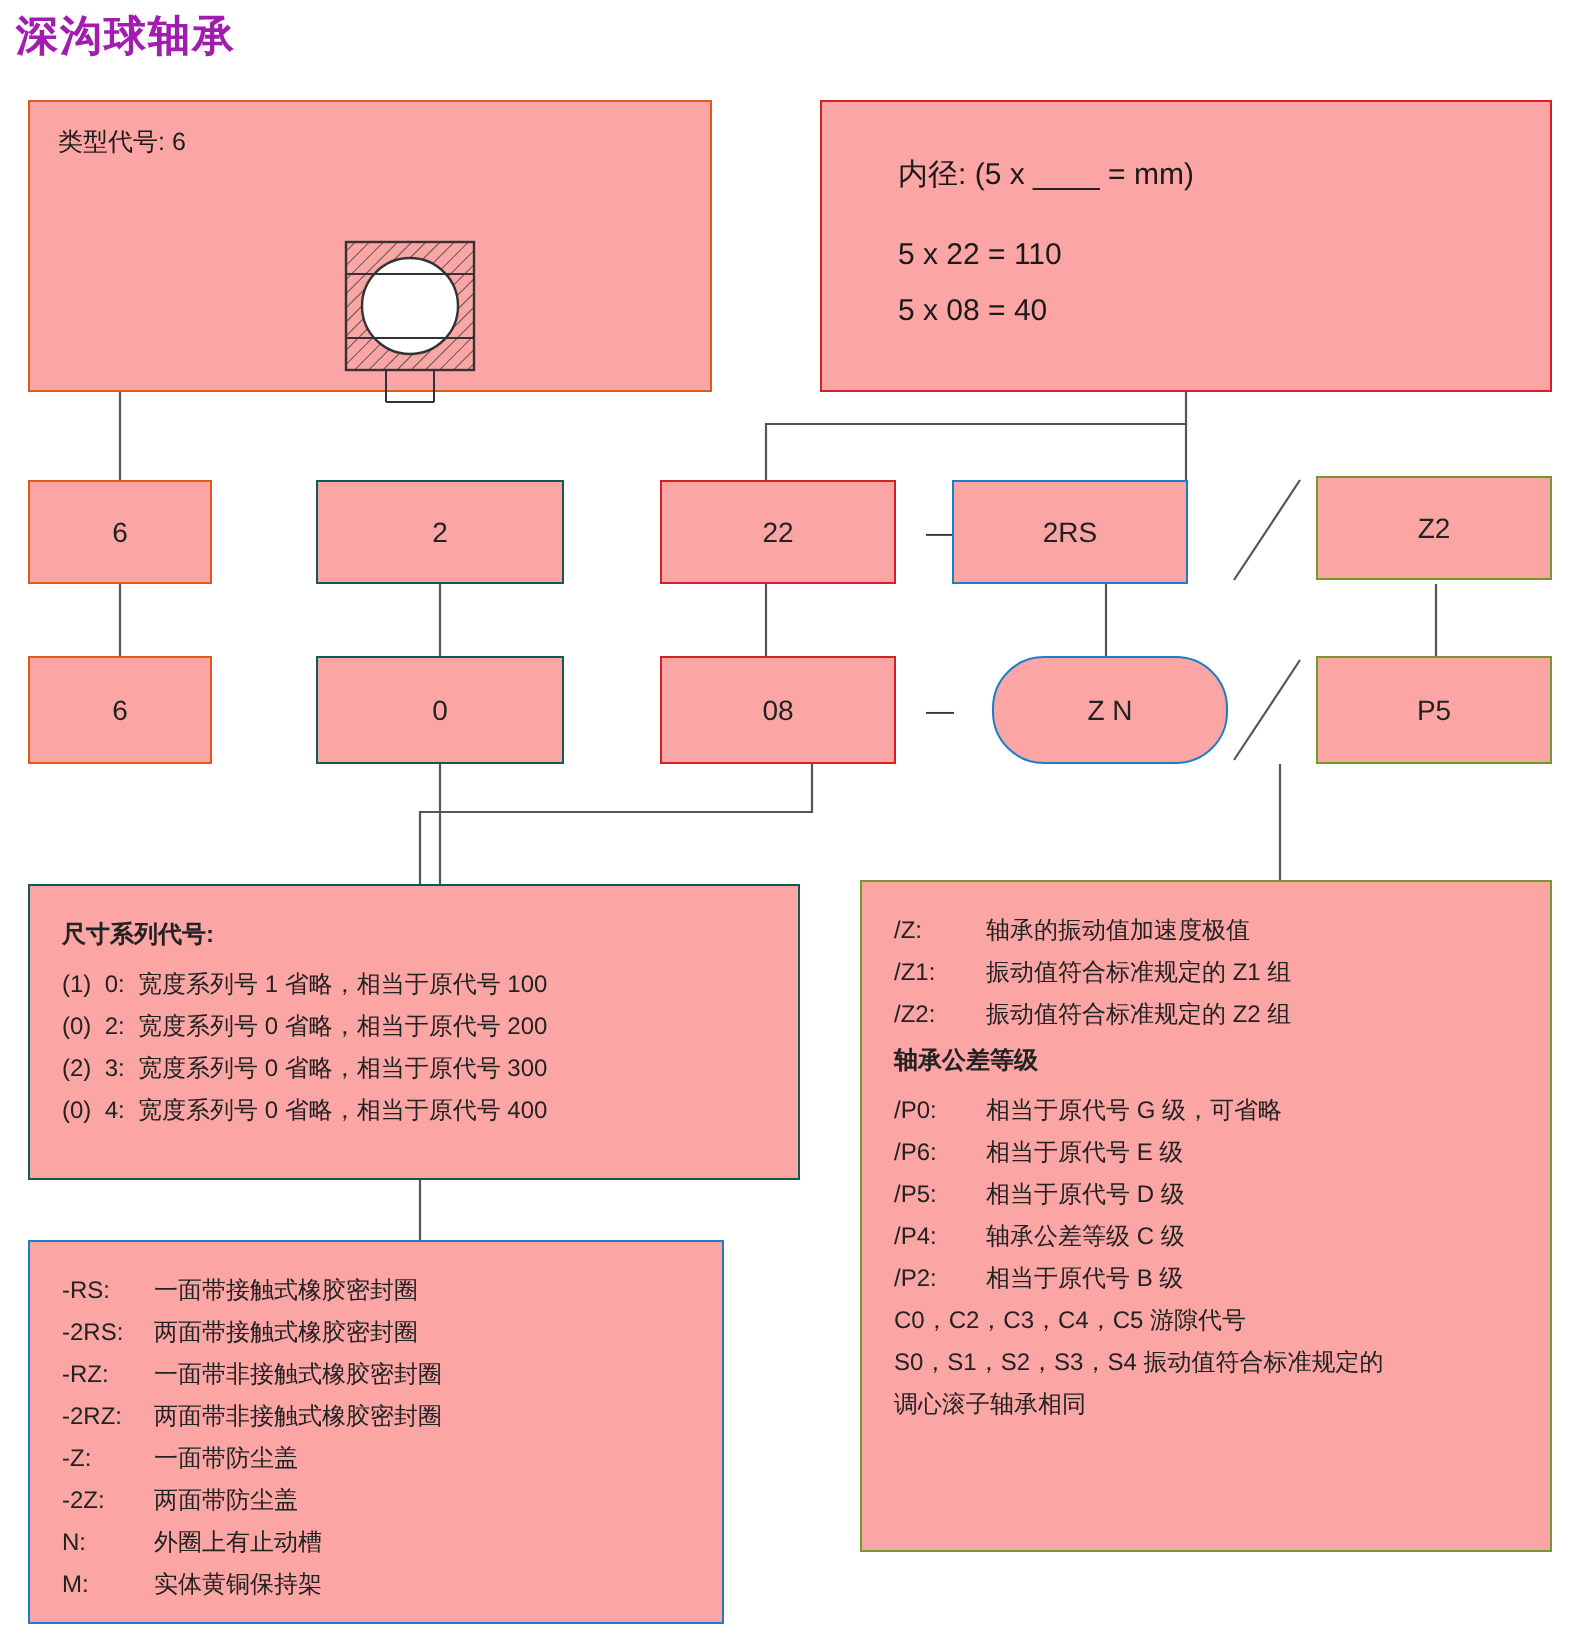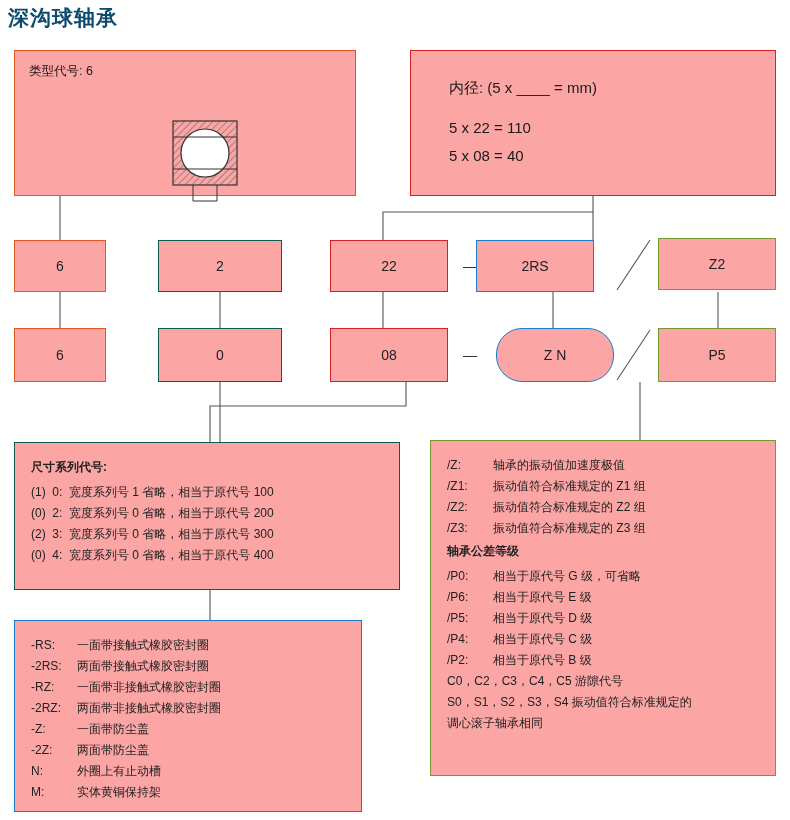--- a/index.html
+++ b/index.html
@@ -21,21 +21,21 @@
     height: 820px;
   }
 
   #title {
     position: absolute;
     left: 8px;
     top: 4px;
     font-size: 21px;
     font-weight: 600;
     letter-spacing: 1px;
-    color: #0c4a6e;
+    color: #a21caf;
   }
 
   .box {
     position: absolute;
     box-sizing: border-box;
     background: #fca5a5;
   }
   .box.orange { border: 1.6px solid #e2581f; }
   .box.red    { border: 1.6px solid #d81f26; }
   .box.teal   { border: 1.6px solid #0b5e4f; }
@@ -247,40 +247,36 @@
         <span>轴承的振动值加速度极值</span>
       </div>
     <div class="kv">
         <span class="k">/Z1:</span>
         <span>振动值符合标准规定的 Z1 组</span>
       </div>
     <div class="kv">
         <span class="k">/Z2:</span>
         <span>振动值符合标准规定的 Z2 组</span>
       </div>
-    <div class="kv">
-        <span class="k">/Z3:</span>
-        <span>振动值符合标准规定的 Z3 组</span>
-      </div>
     <div class="hd" style="margin-top:2px;">轴承公差等级</div>
     <div class="kv">
         <span class="k">/P0:</span>
         <span>相当于原代号 G 级，可省略</span>
       </div>
     <div class="kv">
         <span class="k">/P6:</span>
         <span>相当于原代号 E 级</span>
       </div>
     <div class="kv">
         <span class="k">/P5:</span>
         <span>相当于原代号 D 级</span>
       </div>
     <div class="kv">
         <span class="k">/P4:</span>
-        <span>相当于原代号 C 级</span>
+        <span>轴承公差等级 C 级</span>
       </div>
     <div class="kv">
         <span class="k">/P2:</span>
         <span>相当于原代号 B 级</span>
       </div>
     <div class="row">C0，C2，C3，C4，C5 游隙代号</div>
     <div class="row">S0，S1，S2，S3，S4 振动值符合标准规定的</div>
     <div class="row">调心滚子轴承相同</div>
   </div>
 

